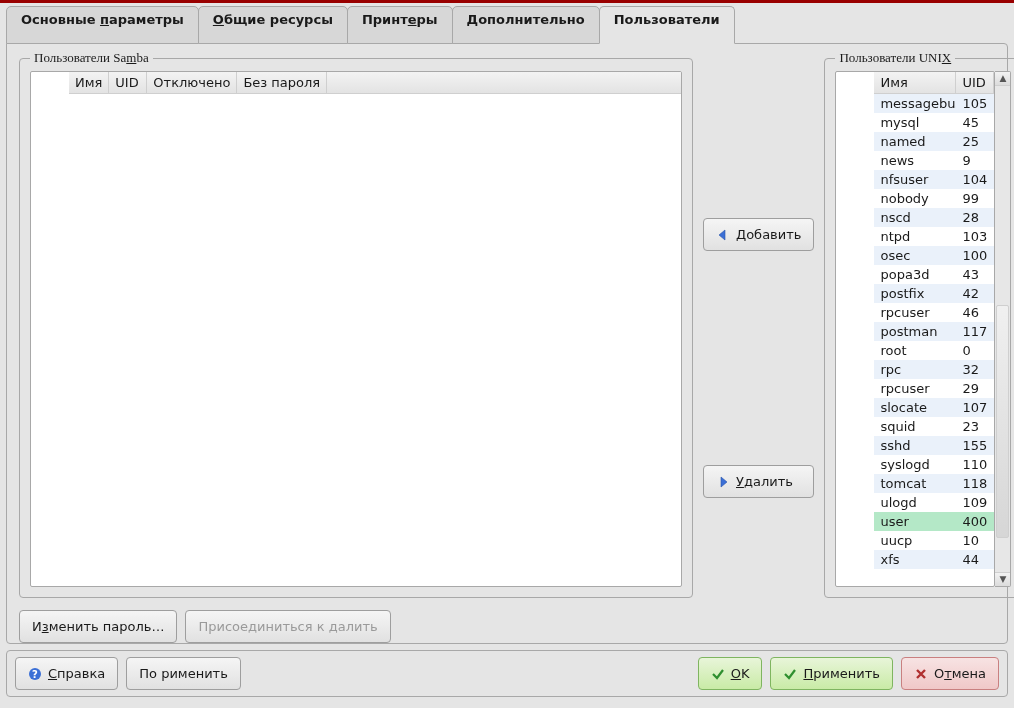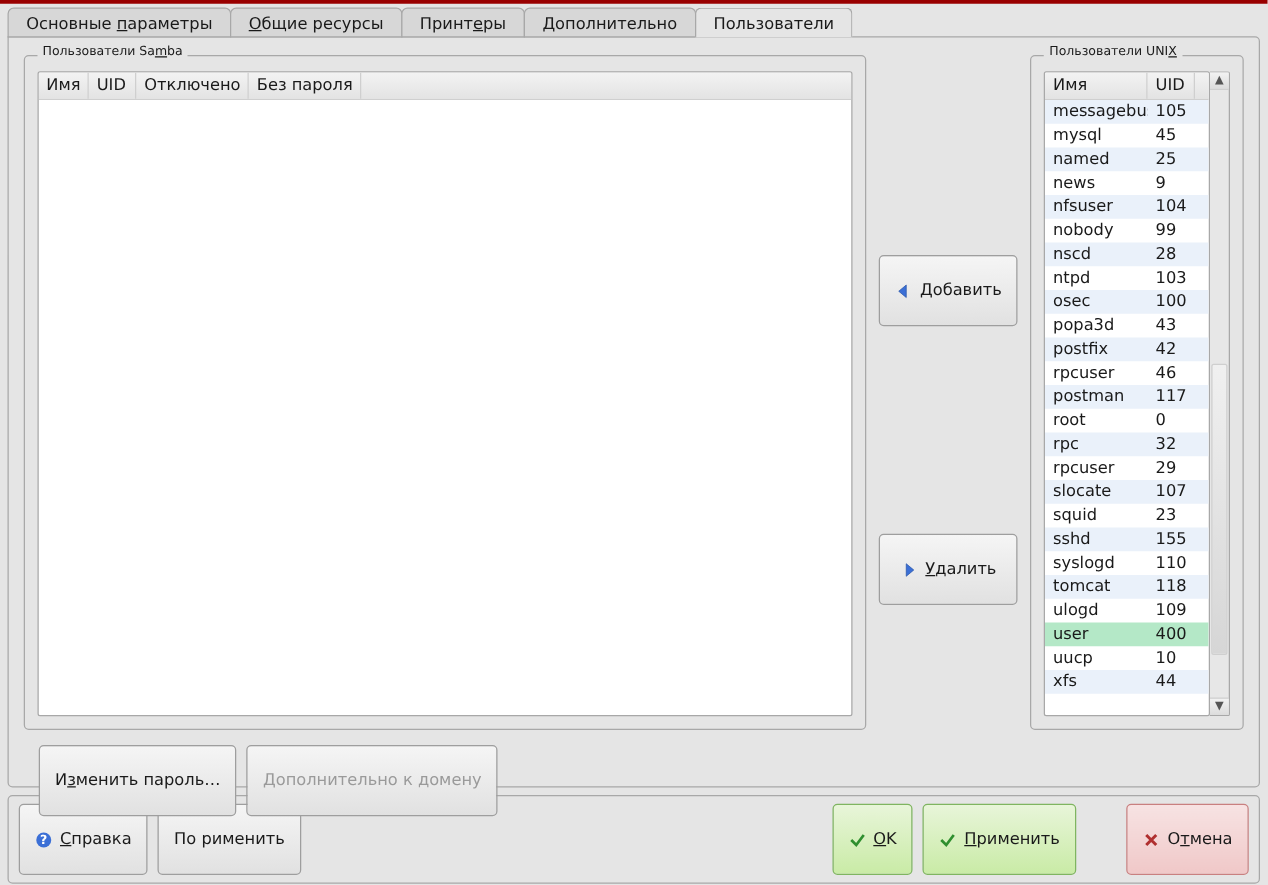--- a/index.html
+++ b/index.html
@@ -37,28 +37,29 @@
   }
   
   .tabs{
     display:flex;
     gap:0;
     position:relative;
     top:1px;
     z-index:2;
   }
   .tab{
-    padding:5px 14px 2px 14px;
+    padding:5px 14px 16px 14px;
     background:var(--tab-inactive);
     border:1px solid var(--border);
     border-top-left-radius:5px;
     border-top-right-radius:5px;
     margin-right:-1px;
     cursor:pointer;
     position:relative;
+    font-weight:bold;
   }
   .tab.active{
     background:var(--tab-active);
     border-bottom-color:var(--tab-active);
     z-index:3;
   }
   .u{text-decoration:underline;}
   
   .tabpane{
     border:1px solid var(--border);
@@ -75,21 +76,22 @@
     border-radius:4px;
     position:relative;
     padding:12px 10px 10px 10px;
   }
   .group>.legend{
     position:absolute;
     top:-9px;
     left:10px;
     background:var(--panel);
     padding:0 4px;
-    font-size:10px;
+    font-size:13px;
+    font-family:Liberation Serif, serif;
   }
   .columns{
     display:flex;
     gap:10px;
     height:540px;
   }
   .samba-group{flex:0 0 674px;height:540px;}
   .unix-group{flex:1;height:540px;}
   .midcol{
     flex:0 0 110px;
@@ -101,20 +103,21 @@
   }
   
   .listview{
     background:#fff;
     border:1px solid var(--border);
     border-radius:2px;
     height:100%;
     display:flex;
     flex-direction:column;
     overflow:hidden;
+    padding-left:38px;
   }
   .lv-header{
     display:flex;
     background:linear-gradient(#f3f3f3,#e3e3e3);
     border-bottom:1px solid var(--border-light);
     user-select:none;
   }
   .lv-col{
     padding:3px 6px;
     border-right:1px solid var(--border-light);
@@ -142,34 +145,33 @@
   .sb-btn{height:14px;background:linear-gradient(#f2f2f2,#dcdcdc);border-bottom:1px solid var(--border-light);display:flex;align-items:center;justify-content:center;}
   .sb-btn:last-child{border-top:1px solid var(--border-light);border-bottom:none;}
   .sb-track{flex:1;position:relative;}
   .sb-thumb{position:absolute;left:1px;right:1px;top:45%;height:48%;background:linear-gradient(#f0f0f0,#d6d6d6);border:1px solid var(--border-light);border-radius:2px;}
   .tri{font-size:9px;line-height:1;color:#555;}
   
   .btn{
     display:inline-flex;
     align-items:center;
     gap:6px;
-    padding:20px 12px;
+    padding:8px 12px;
     background:linear-gradient(#f5f5f5,#e1e1e1);
     border:1px solid var(--btn-border);
     border-radius:4px;
     cursor:pointer;
     font-size:13px;
     min-height:26px;
-    justify-content:center;
   }
   .btn.disabled{color:#9a9a9a;cursor:default;}
   .btn.green{background:var(--btn-green);border-color:var(--btn-green-border);}
-  .btn.red{background:var(--btn-red);border-color:var(--btn-red-border);margin-left:32px;}
+  .btn.red{background:var(--btn-red);border-color:var(--btn-red-border);}
   .icon{width:14px;height:14px;display:inline-block;}
-  .btn-row{display:flex;gap:8px;margin-top:12px;margin-left:12px;}
+  .btn-row{display:flex;gap:8px;margin-top:12px;}
   
   .bottombar{
     margin-top:6px;
     border:1px solid var(--border);
     border-radius:4px;
     padding:6px 8px;
     display:flex;
     justify-content:space-between;
     align-items:center;
   }
@@ -353,21 +355,21 @@
         </div>
       </div>
 
     </div>
 
     <div class="btn-row">
       <div class="btn">
         <span>И<span class="u">з</span>менить пароль…</span>
       </div>
       <div class="btn disabled">
-        <span>Дополнительно к домену</span>
+        <span>Присоединиться к далить</span>
       </div>
     </div>
   </div>
 
   <div class="bottombar">
     <div class="left">
       <div class="btn">
         <span class="icon">
           <svg viewBox="0 0 14 14">
               <circle cx="7" cy="7" r="6" fill="#3b6fd6"></circle>

